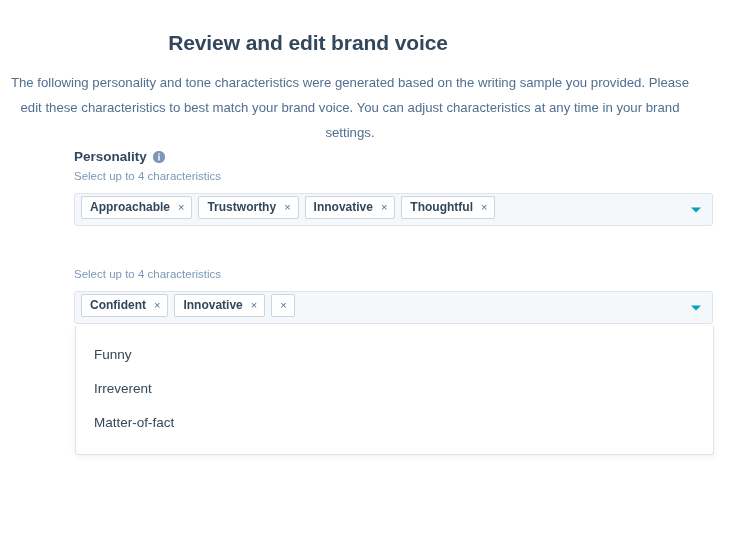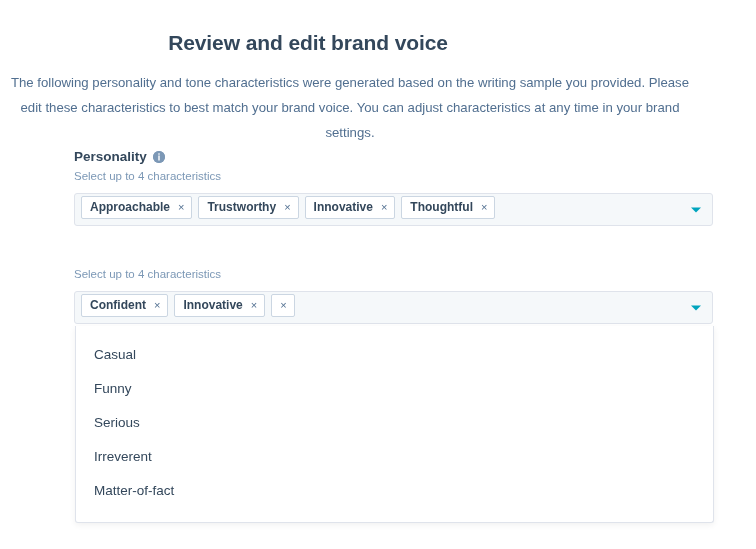--- a/index.html
+++ b/index.html
@@ -226,23 +226,21 @@
         <span class="chip">
           <span>Innovative</span>
           <span class="chip-remove">×</span>
         </span>
         <span class="chip">
           <span class="chip-remove">×</span>
         </span>
         <span class="select-caret"></span>
 
         <div class="dropdown-panel">
-          <div class="dropdown-option">Casual</div>
           <div class="dropdown-option">Funny</div>
-          <div class="dropdown-option">Serious</div>
           <div class="dropdown-option">Irreverent</div>
           <div class="dropdown-option">Matter-of-fact</div>
         </div>
       </div>
     </div>
 
   </div>
 </div>
 
 </body></html>

